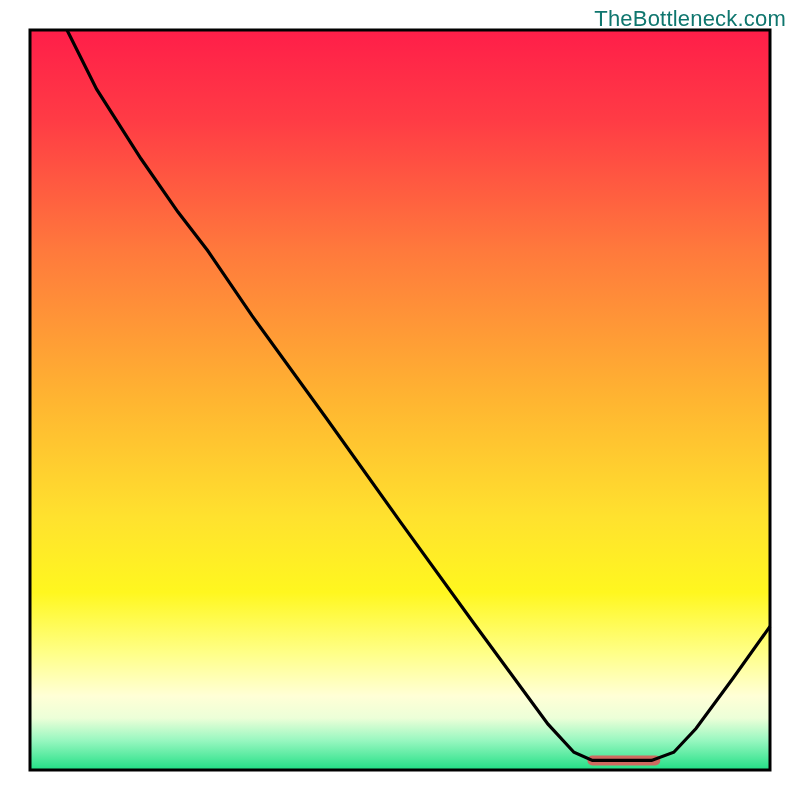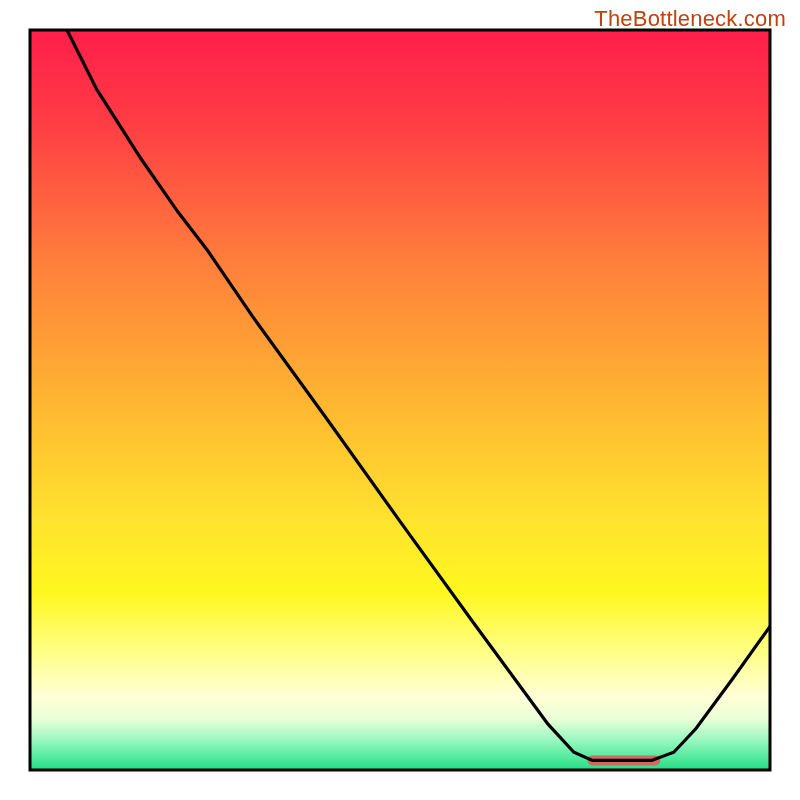--- a/index.html
+++ b/index.html
@@ -13,21 +13,21 @@
   }
   .chart-container {
     position: relative;
     width: 800px;
     height: 800px;
   }
   .watermark {
     position: absolute;
     top: 6px;
     right: 14px;
-    color: #c2410c;
+    color: #0f766e;
     font-size: 22px;
     font-weight: 500;
     letter-spacing: 0.2px;
     z-index: 10;
   }
   svg {
     display: block;
   }
 </style>
 </head>

